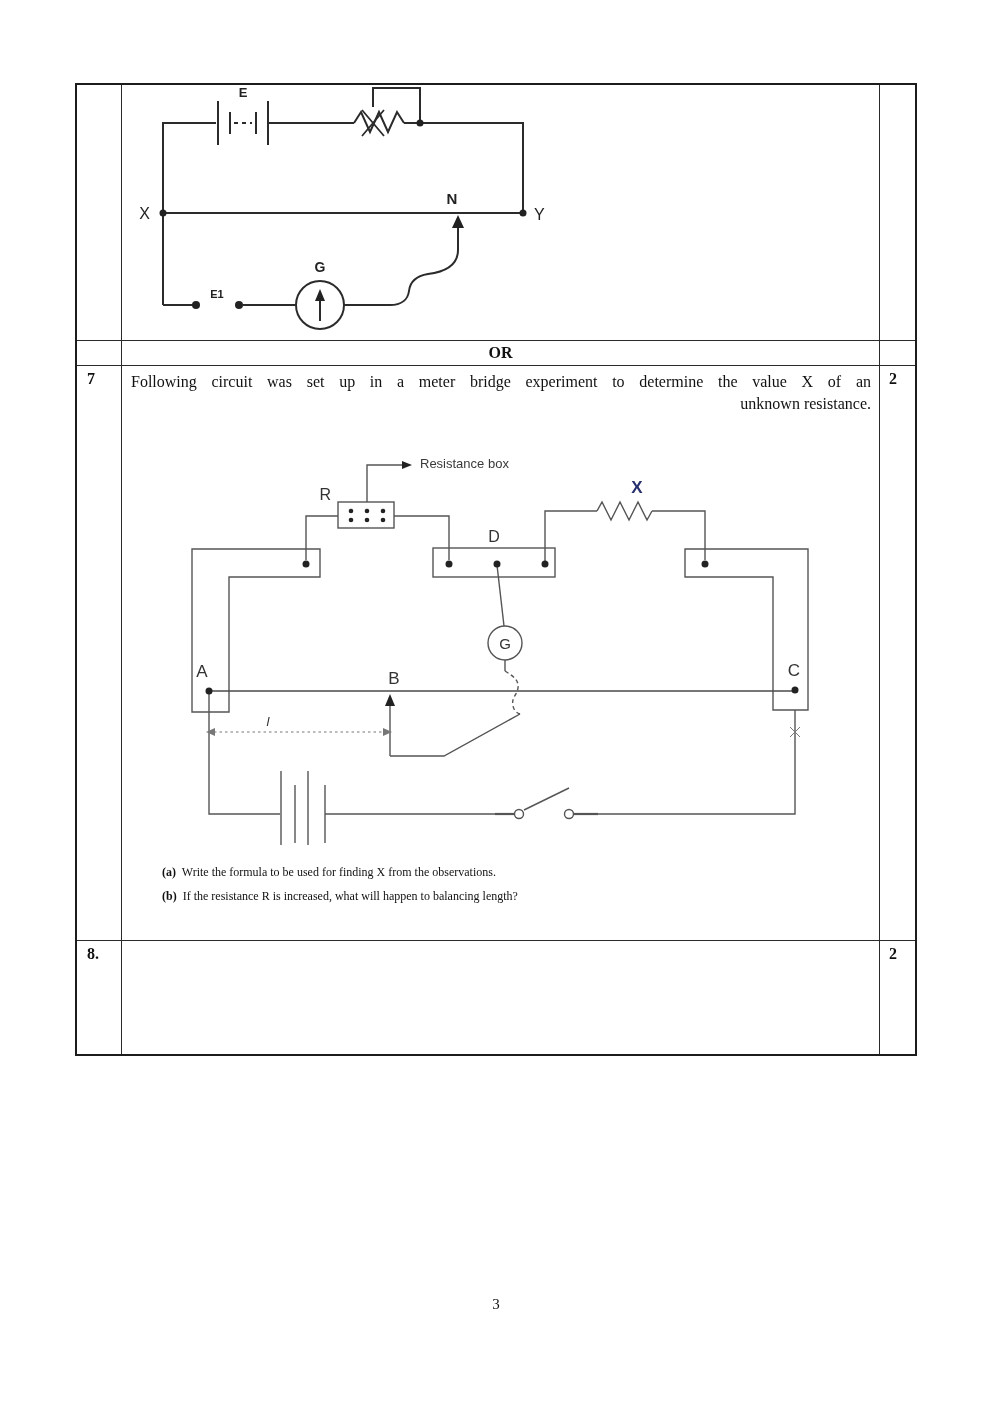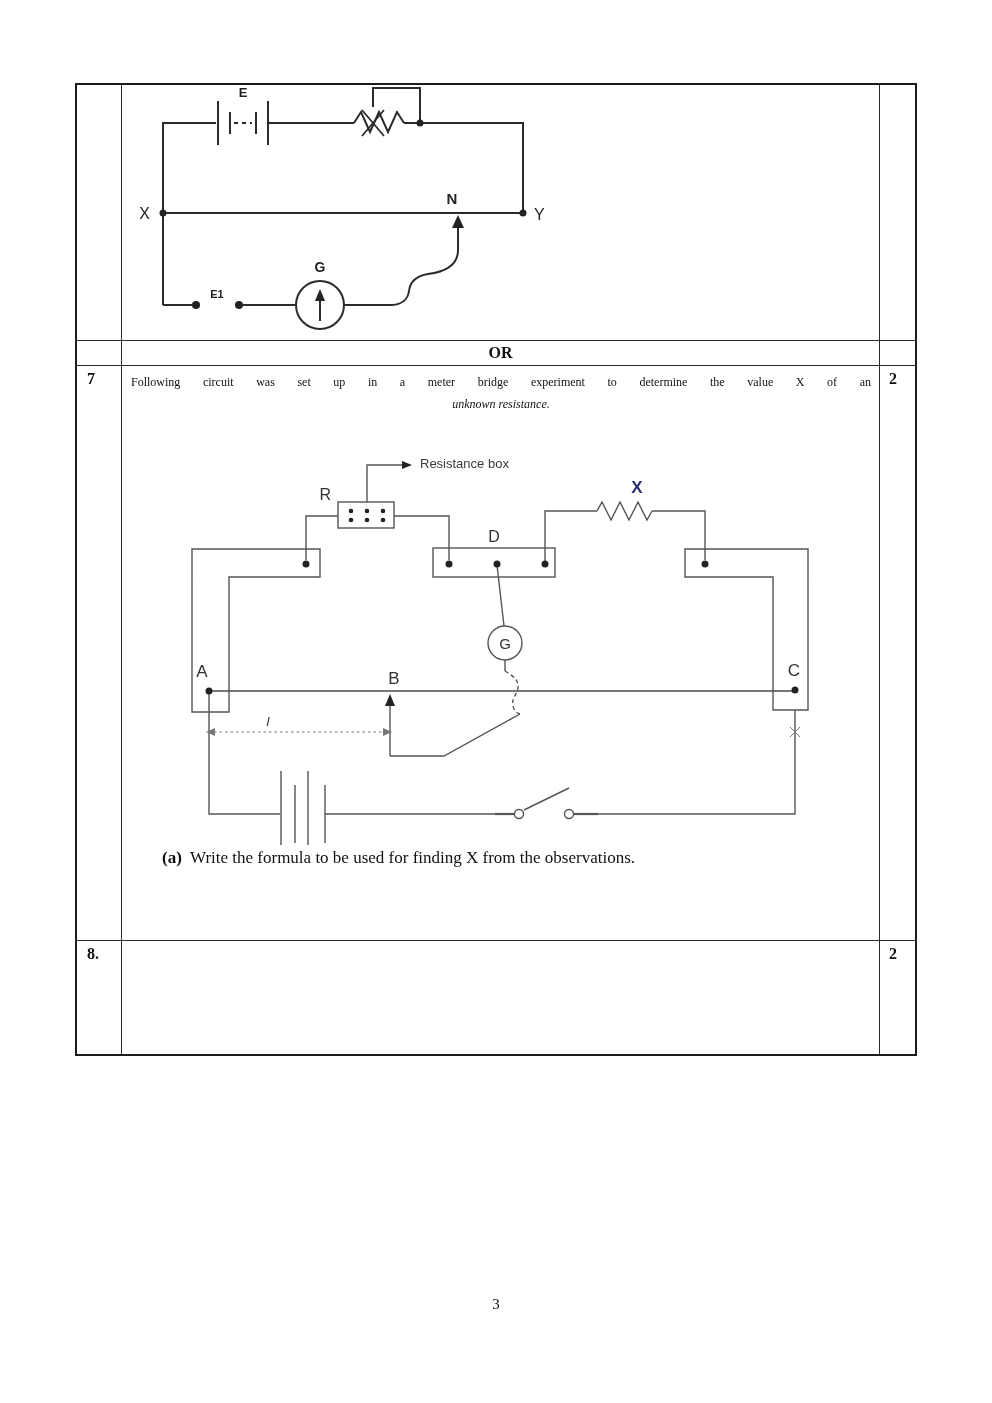--- a/index.html
+++ b/index.html
@@ -13,25 +13,25 @@
            font-weight:700;font-size:16px;padding:4px 0 0 10px;}
   .maincell{flex:1 1 auto;position:relative;box-sizing:border-box;overflow:hidden;}
   .markcell{width:36px;flex:0 0 36px;border-left:1px solid #2a2a2a;box-sizing:border-box;
             font-weight:700;font-size:16px;padding:4px 0 0 9px;}
   .row-circuit1{height:256px;}
   .row-or{height:25px;gap:32px;}
   .row-q7{height:575px;}
   .row-q8{height:113px;}
   .orcell{display:flex;align-items:center;justify-content:center;
           font-weight:700;font-size:16px;}
-  .qtext{font-size:12px;line-height:22px;padding:5px 8px 0 9px;
+  .qtext{font-size:16px;line-height:22px;padding:5px 8px 0 9px;
          text-align:justify;}
   .qtext .j{text-align:justify;text-align-last:justify;}
-  .qtext .n{text-align:center;font-style:italic;}
-  .parts{position:absolute;left:40px;top:480px;font-size:17px;line-height:24px;}
+  .qtext .n{text-align:right;}
+  .parts{position:absolute;left:40px;top:494px;font-size:12px;line-height:24px;}
   .parts .plabel{font-weight:700;}
   .parts .prow{white-space:nowrap;}
   svg{display:block;}
   svg text{font-family:"Liberation Sans", sans-serif;}
   .pageno{position:absolute;left:0;top:1296px;width:992px;text-align:center;
           font-size:15px;color:#111;}
 </style>
 </head>
 <body>
 
@@ -174,20 +174,21 @@
             <text x="505" y="650" font-size="15" text-anchor="middle">G</text>
             <text x="202" y="678" font-size="17" text-anchor="middle">A</text>
             <text x="394" y="685" font-size="17" text-anchor="middle">B</text>
             <text x="794" y="677" font-size="17" text-anchor="middle">C</text>
             <text x="268" y="727" font-size="13" font-style="italic" font-family="Liberation Serif, serif" text-anchor="middle">l</text>
           </g>
         </svg>
 
         <div class="parts">
           <div class="prow"><span class="plabel">(a)</span>&nbsp; <span>Write the formula to be used for finding X from the observations.</span></div>
+          <div class="prow"><span class="plabel">(b)</span>&nbsp; <span>If the resistance R is increased, what will happen to balancing length?</span></div>
         </div>
       </div>
       <div class="markcell">2</div>
     </div>
 
     <div class="trow row-q8">
       <div class="numcell">8.</div>
       <div class="maincell">
         <div class="qtext">
         </div>

